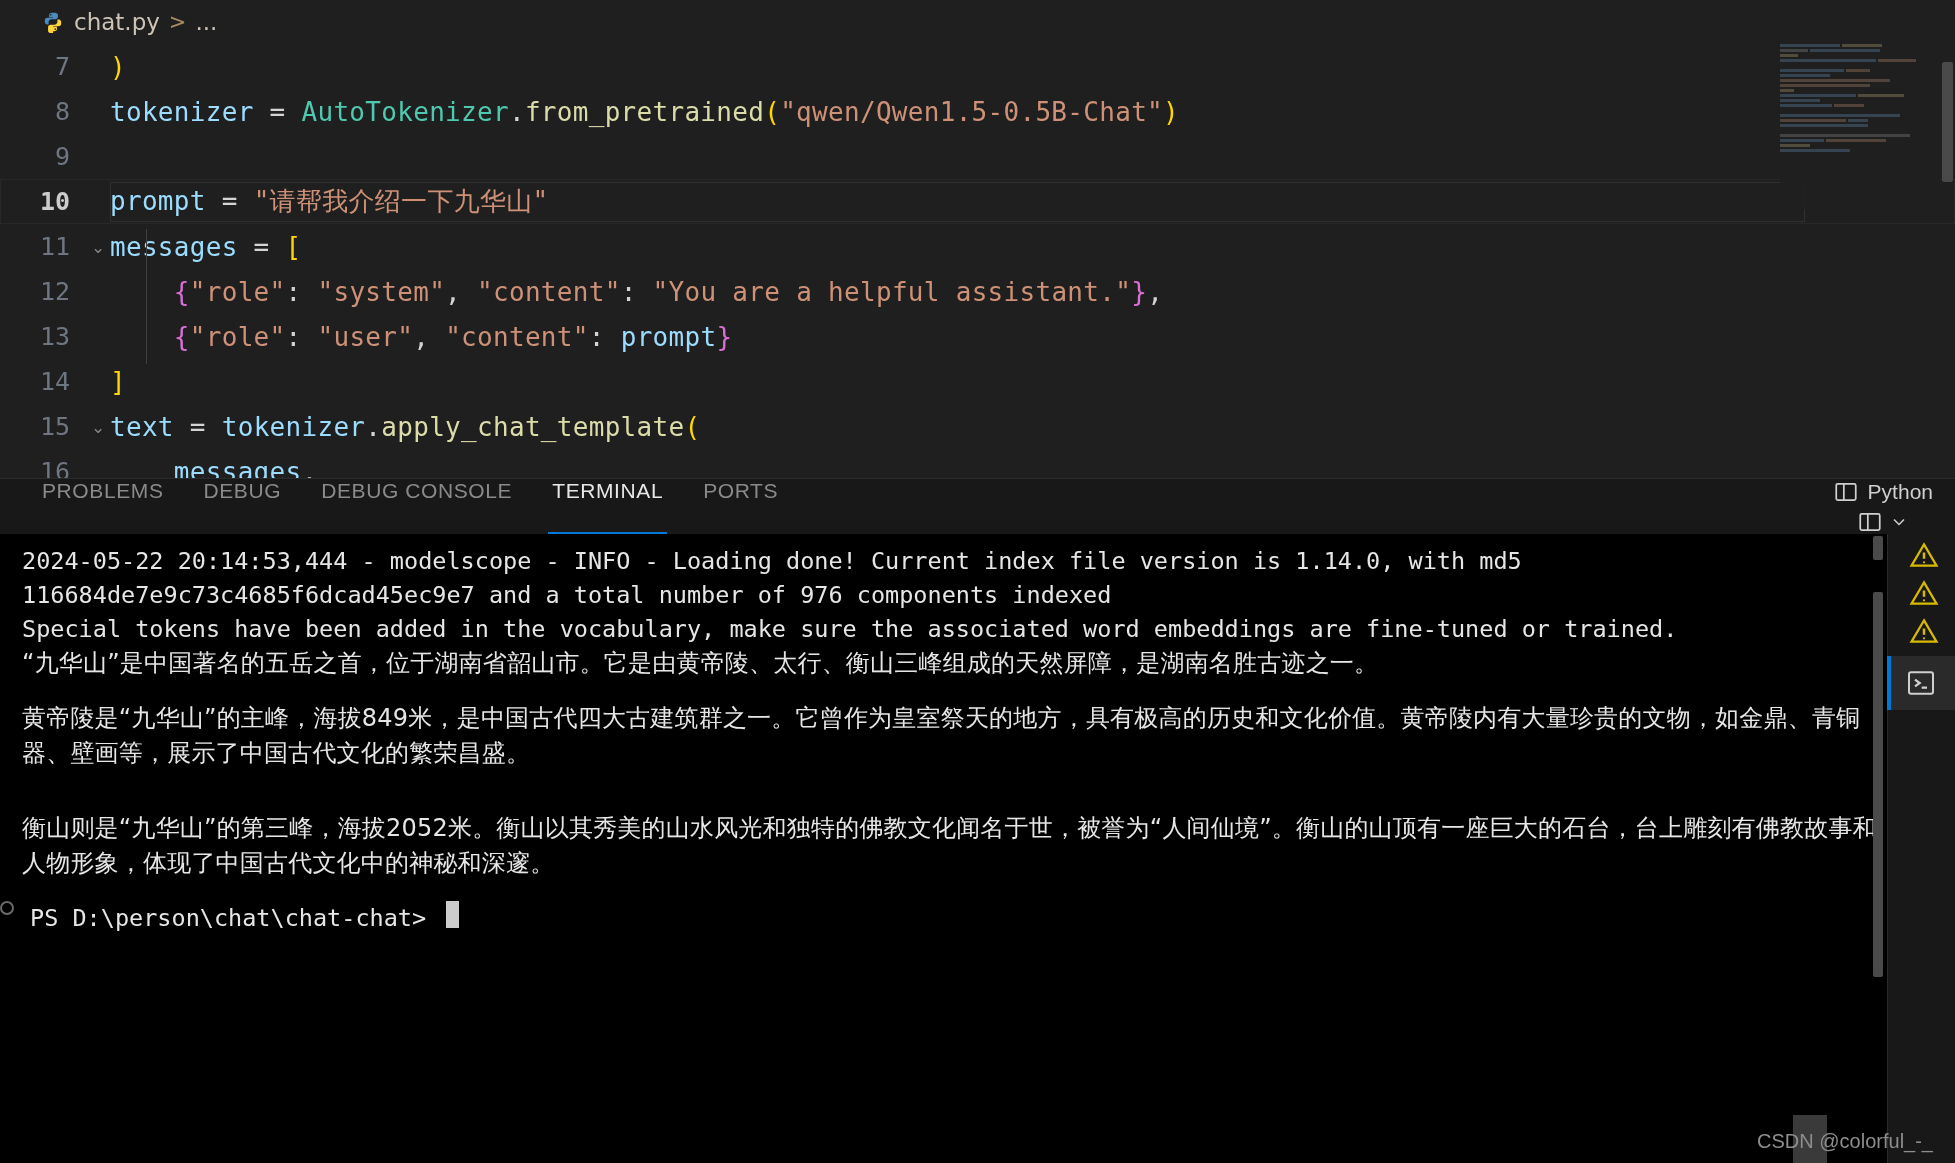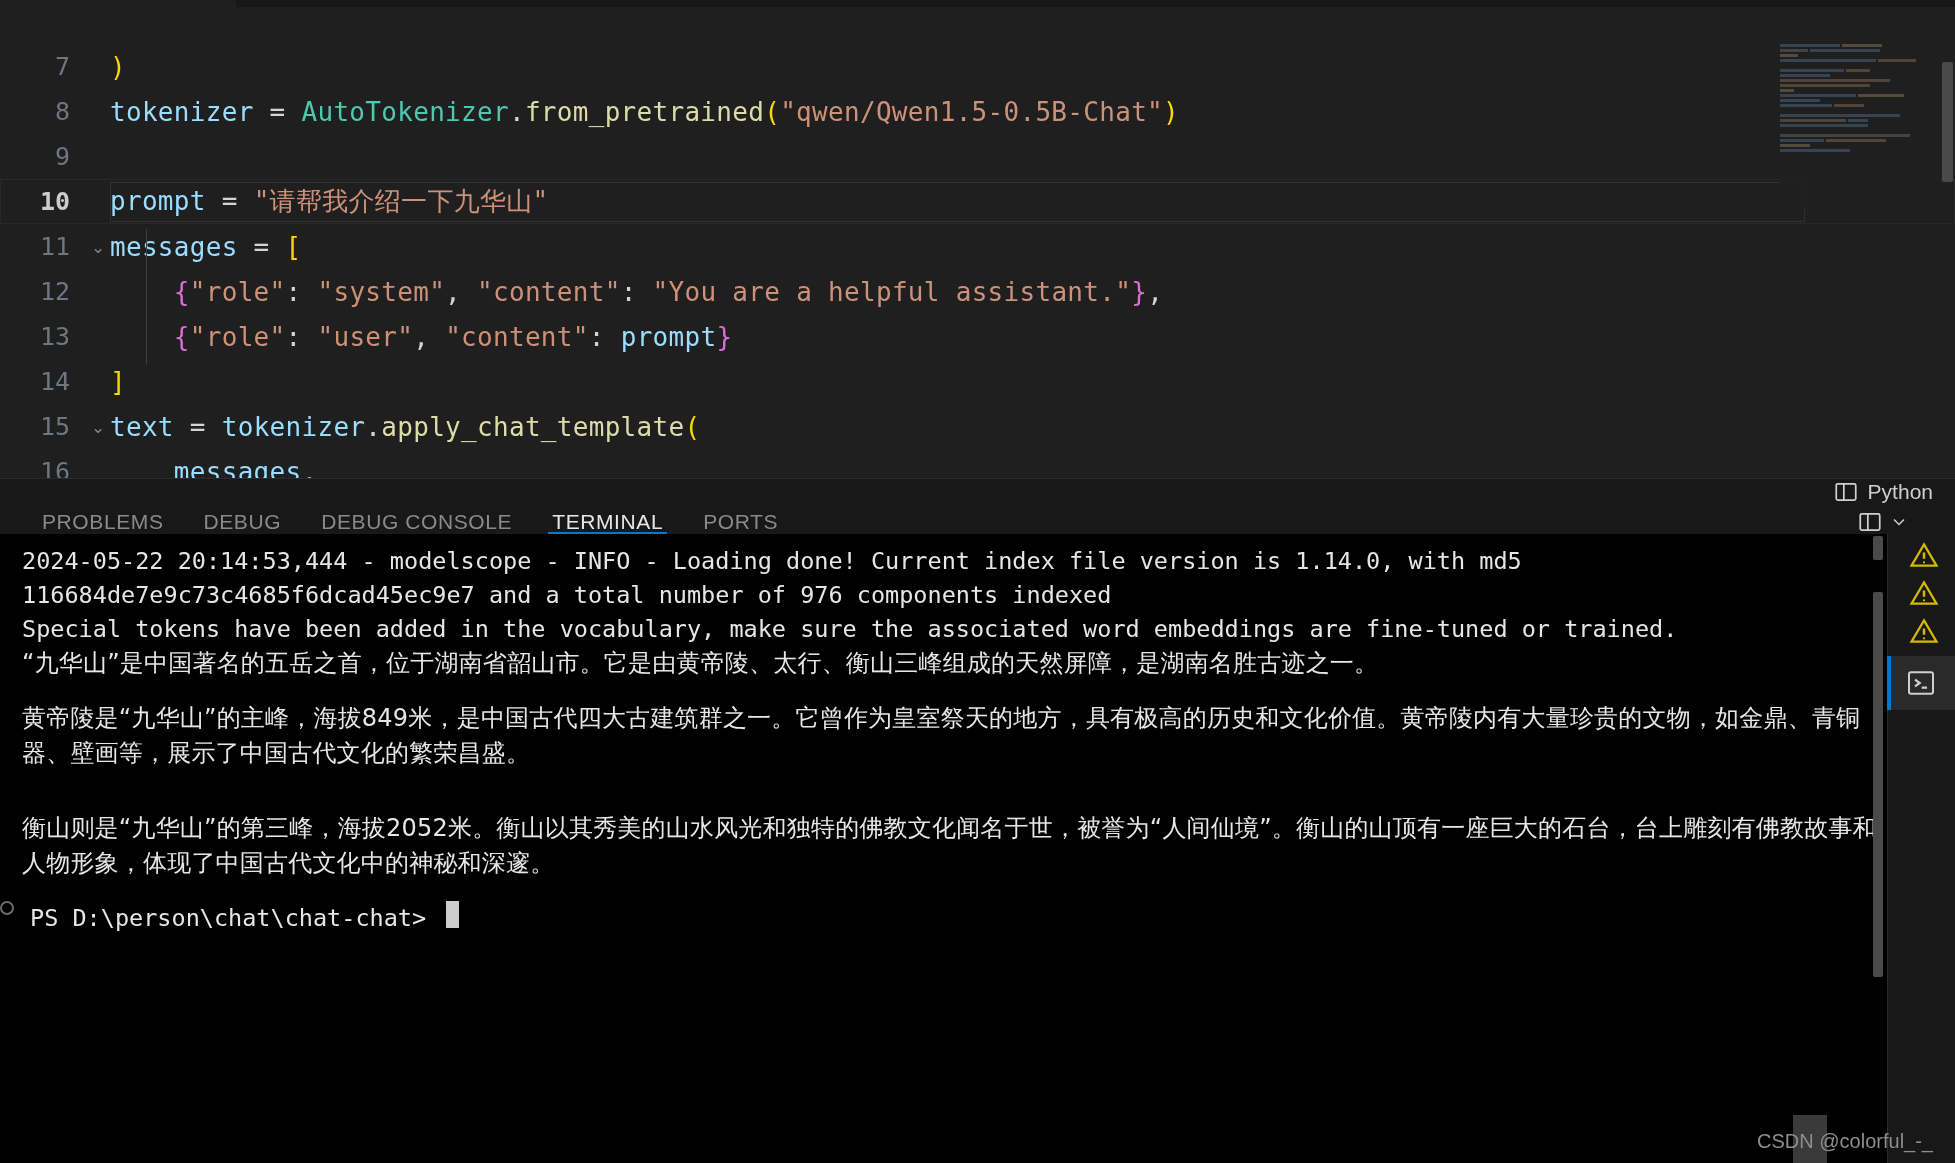--- a/index.html
+++ b/index.html
@@ -83,21 +83,21 @@
   .panel {
     position: absolute; top: 478px; left: 0; width: 1955px; height: 685px;
     background: #181818; border-top: 1px solid #2b2b2b;
   }
   .panel-header {
     position: relative; height: 55px; display: flex; align-items: center;
     padding-left: 22px;
   }
   .panel-tabs { display: flex; align-items: center; height: 55px; }
   .panel-tab {
-    position: relative; height: 55px; display: flex; align-items: flex-end;
+    position: relative; height: 55px; display: flex; align-items: flex-start;
     padding: 0 20px; color: #8a8a8a; font-size: 21px; letter-spacing: 0.6px;
     font-family: "Liberation Sans", sans-serif; cursor: pointer;
   }
   .panel-tab.active { color: #e7e7e7; }
   .panel-tab.active::after {
     content: ""; position: absolute; left: 16px; right: 16px; bottom: 0;
     height: 2px; background: #0078d4;
   }
   .panel-actions {
     position: absolute; right: 16px; top: 0; height: 55px;
@@ -163,20 +163,29 @@
     position: absolute; right: 128px; bottom: 0; width: 34px; height: 48px;
     background: #3a3a3a;
   }
 </style>
 </head>
 <body>
 
 <div id="app">
 
   <div class="tab-shadow"></div>
+  <div class="breadcrumb-bar">
+    <svg class="py-icon" viewBox="0 0 24 24">
+      <path fill="#4b8bbe" d="M11.9 2c-2.4 0-4.2.5-4.2 2.5v2.2h4.3v.6H6.1c-2 0-3.1 1.3-3.1 3.6 0 2.3 1 3.7 2.6 3.7h1.6v-2.4c0-1.8 1.5-3.2 3.3-3.2h4.1c1.6 0 2.8-1.3 2.8-2.9V4.5C17.4 3 16 2 13.9 2h-2zm-2.3 1.3c.5 0 .9.4.9.9s-.4.9-.9.9-.9-.4-.9-.9.4-.9.9-.9z"></path>
+      <path fill="#ffd43b" d="M12.1 22c2.4 0 4.2-.5 4.2-2.5v-2.2H12v-.6h5.9c2 0 3.1-1.3 3.1-3.6 0-2.3-1-3.7-2.6-3.7h-1.6v2.4c0 1.8-1.5 3.2-3.3 3.2H9.4c-1.6 0-2.8 1.3-2.8 2.9v3.6c0 1.5 1.4 2.5 3.5 2.5h2zm2.3-1.3c-.5 0-.9-.4-.9-.9s.4-.9.9-.9.9.4.9.9-.4.9-.9.9z"></path>
+    </svg>
+    <span class="crumb-text">chat.py</span>
+    <span class="crumb-sep">&gt;</span>
+    <span class="crumb-dots">...</span>
+  </div>
 
   <div class="editor">
 
     <div class="code-line">
       <span class="ln">7</span>
       <span class="fold"></span>
       <span class="code"><span class="t-yel">)</span></span>
     </div>
 
     <div class="code-line">

